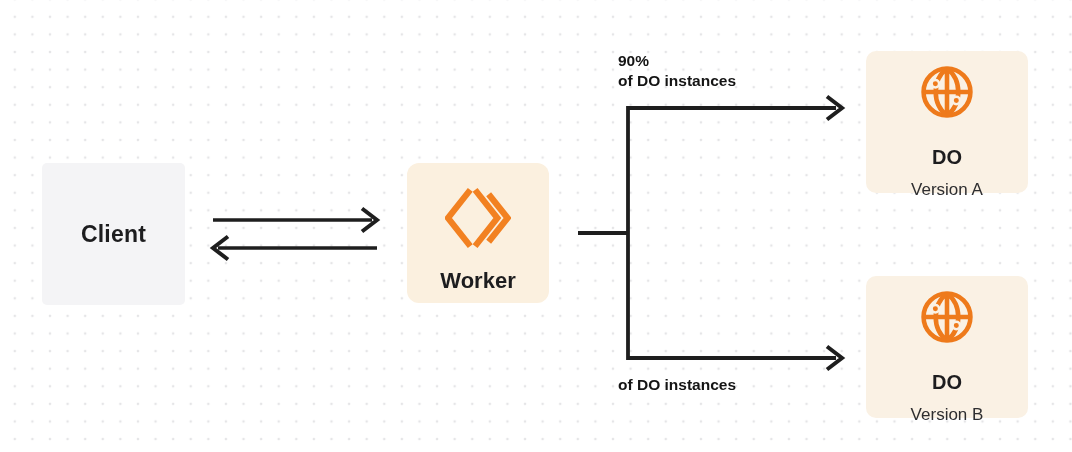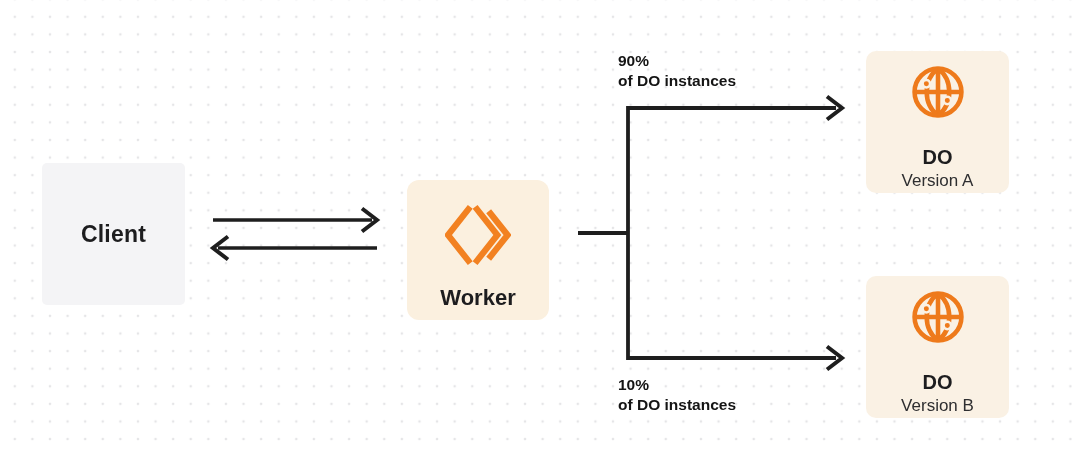--- a/index.html
+++ b/index.html
@@ -14,34 +14,34 @@
     font-family:"Liberation Sans","DejaVu Sans",sans-serif;
     color:#1d1d1f;
   }
   .node{position:absolute;display:flex;flex-direction:column;align-items:center;justify-content:center;box-sizing:border-box;}
   .node-client{
     left:42px;top:163px;width:143px;height:142px;
     background:#f4f4f6;border-radius:5px;
   }
   .node-client .label{font-size:23px;font-weight:700;letter-spacing:.2px;text-align:right;}
   .node-worker{
-    left:407px;top:180px;width:142px;height:140px;
+    left:407px;top:163px;width:142px;height:140px;
     background:#fbf0df;border-radius:12px;
     justify-content:flex-start;padding-top:24px;
   }
   .node-worker .label{font-size:22px;font-weight:700;margin-top:19px;}
   .node-do{
-    width:143px;height:142px;left:866px;
+    width:162px;height:142px;left:866px;
     background:#faf1e4;border-radius:10px;
     justify-content:flex-start;padding-top:13px;
   }
   .node-do-a{top:51px;}
   .node-do-b{top:276px;}
   .node-do .title{font-size:20px;font-weight:700;margin-top:26px;line-height:1.1;}
-  .node-do .subtitle{font-size:17px;font-weight:400;color:#2e2e30;margin-top:3px;}
+  .node-do .subtitle{font-size:17px;font-weight:400;color:#2e2e30;margin-top:12px;}
   .pct-label{
     position:absolute;left:618px;width:200px;
     text-align:left;font-size:15.5px;font-weight:700;line-height:20px;color:#141414;
   }
   .pct-top{top:51px;}
   .pct-bottom{top:375px;}
   .edges{position:absolute;left:0;top:0;pointer-events:none;}
   .icon-block{line-height:0;}
 </style>
 </head>
@@ -93,21 +93,20 @@
     </span>
     <span class="label">Worker</span>
   </div>
 
   <div class="pct-label pct-top">
     <div>90%</div>
     <div>of DO instances</div>
   </div>
 
   <div class="pct-label pct-bottom">
-    <div>10%</div>
     <div>of DO instances</div>
   </div>
 
   <div class="node node-do node-do-a">
     <span class="icon-block">
       <svg width="56" height="56" viewBox="0 0 54 54" fill="none">
         <g stroke="#ee7a1b" stroke-width="4.4">
           <circle cx="27" cy="27" r="22.6"></circle>
           <path d="M4.4,27 H49.6"></path>
           <path d="M27,4.4 V49.6"></path>

